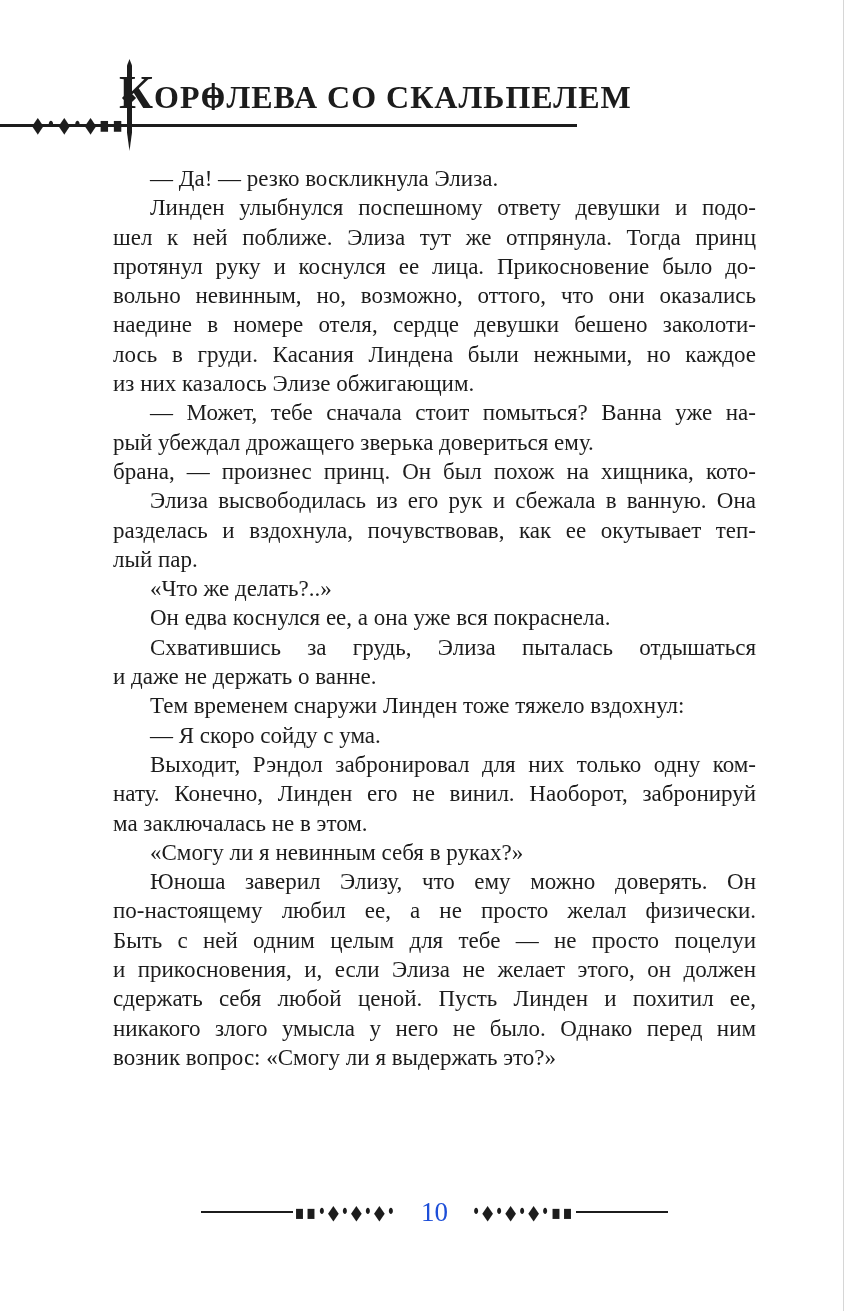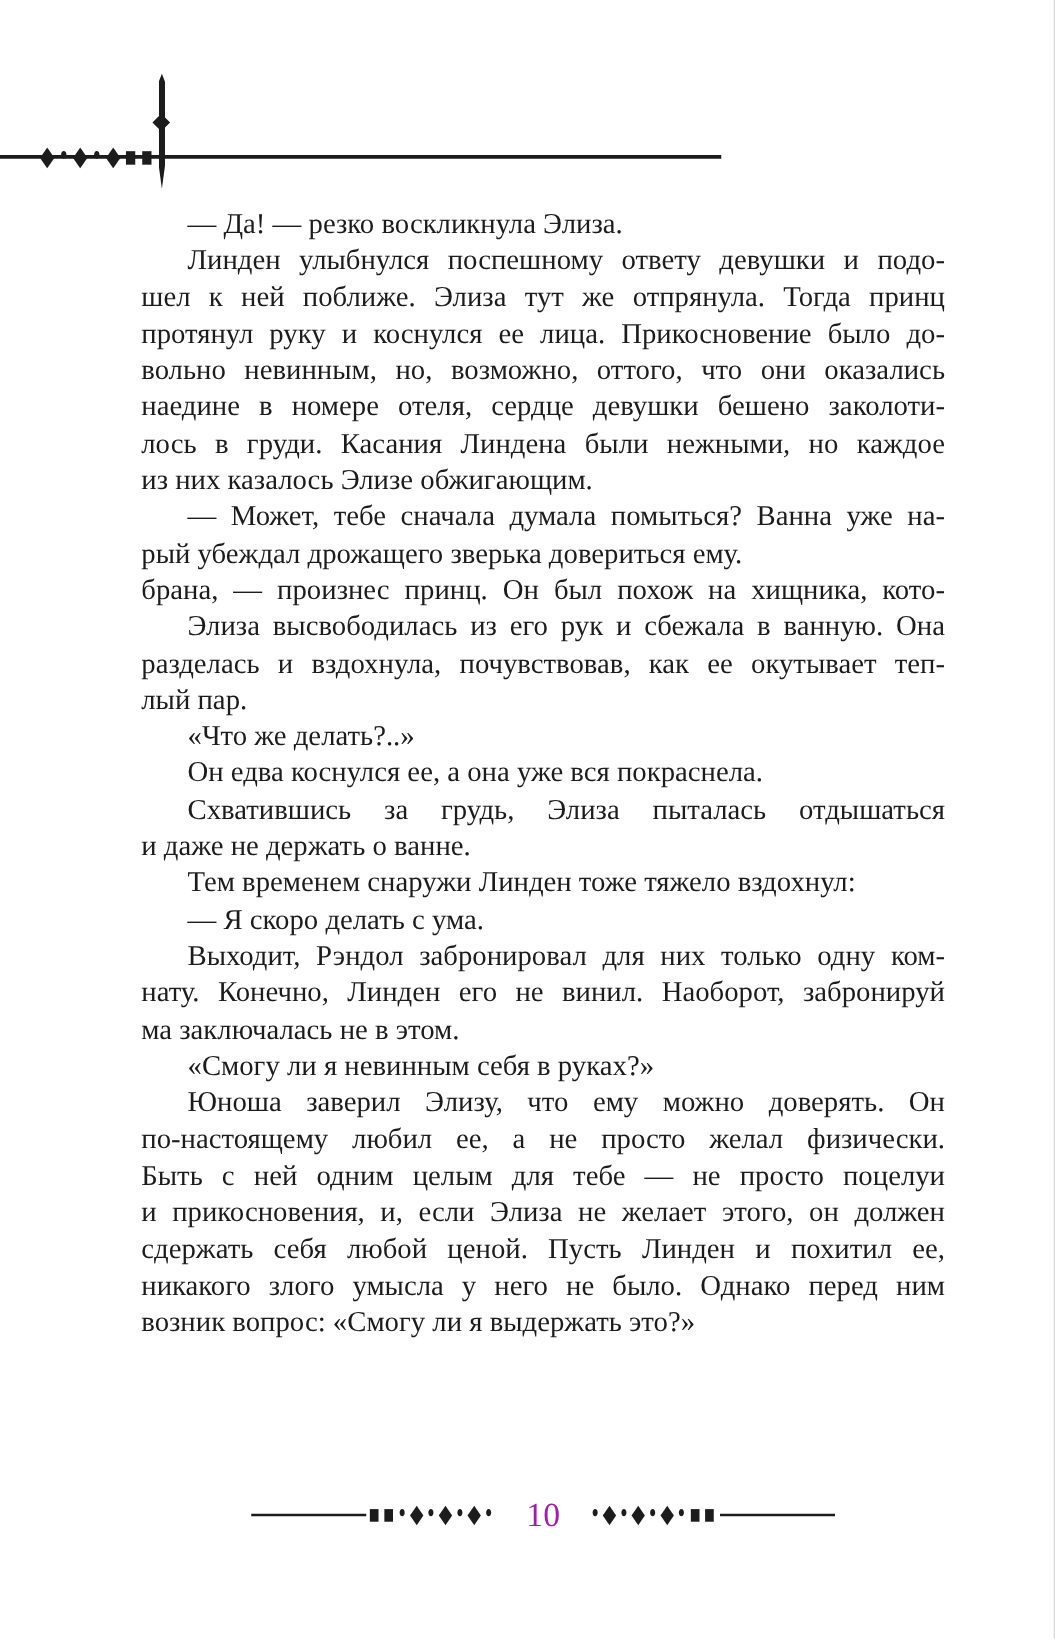--- a/index.html
+++ b/index.html
@@ -125,49 +125,50 @@
   .footer-line {
     width: 92px;
     height: 1.5px;
     background: #1c1c1c;
   }
   .footer-flourish { font-size: 14px; letter-spacing: 2px; }
   .page-number {
     font-size: 27px;
     line-height: 27px;
     margin: 0 24px;
-    color: #a21caf;
+    color: #1d4ed8;
   }
   .fgap { width: 2px; }
 </style>
 </head>
 <body>
 
 <div id="page">
 
   <div class="scalpel"></div>
   <div class="scalpel-guard"></div>
+  <h1 class="running-title"><span>КОР</span><span class="o-cross">О</span><span>ЛЕВА СО СКАЛЬПЕЛЕМ</span></h1>
   <div class="header-rule"></div>
   <span class="flourish header-flourish">◆•◆•◆▪▪</span>
 
   <div class="text-block">
       <div class="para">
         <div class="line first last">— Да! — резко воскликнула Элиза.</div>
       </div>
       <div class="para">
         <div class="line first">Линден улыбнулся поспешному ответу девушки и подо-</div>
         <div class="line">шел к ней поближе. Элиза тут же отпрянула. Тогда принц</div>
         <div class="line">протянул руку и коснулся ее лица. Прикосновение было до-</div>
         <div class="line">вольно невинным, но, возможно, оттого, что они оказались</div>
         <div class="line">наедине в номере отеля, сердце девушки бешено заколоти-</div>
         <div class="line">лось в груди. Касания Линдена были нежными, но каждое</div>
         <div class="line last">из них казалось Элизе обжигающим.</div>
       </div>
       <div class="para">
-        <div class="line first">— Может, тебе сначала думала помыться? Ванна уже на-</div>
+        <div class="line first">— Может, тебе сначала стоит помыться? Ванна уже на-</div>
         <div class="line last">рый убеждал дрожащего зверька довериться ему.</div>
         <div class="line">брана, — произнес принц. Он был похож на хищника, кото-</div>
       </div>
       <div class="para">
         <div class="line first">Элиза высвободилась из его рук и сбежала в ванную. Она</div>
         <div class="line">разделась и вздохнула, почувствовав, как ее окутывает теп-</div>
         <div class="line last">лый пар.</div>
       </div>
       <div class="para">
         <div class="line first last">«Что же делать?..»</div>
@@ -176,21 +177,21 @@
         <div class="line first last">Он едва коснулся ее, а она уже вся покраснела.</div>
       </div>
       <div class="para">
         <div class="line first">Схватившись за грудь, Элиза пыталась отдышаться</div>
         <div class="line last">и даже не держать о ванне.</div>
       </div>
       <div class="para">
         <div class="line first last">Тем временем снаружи Линден тоже тяжело вздохнул:</div>
       </div>
       <div class="para">
-        <div class="line first last">— Я скоро делать с ума.</div>
+        <div class="line first last">— Я скоро сойду с ума.</div>
       </div>
       <div class="para">
         <div class="line first">Выходит, Рэндол забронировал для них только одну ком-</div>
         <div class="line">нату. Конечно, Линден его не винил. Наоборот, забронируй</div>
         <div class="line last">ма заключалась не в этом.</div>
       </div>
       <div class="para">
         <div class="line first last">«Смогу ли я невинным себя в руках?»</div>
       </div>
       <div class="para">

